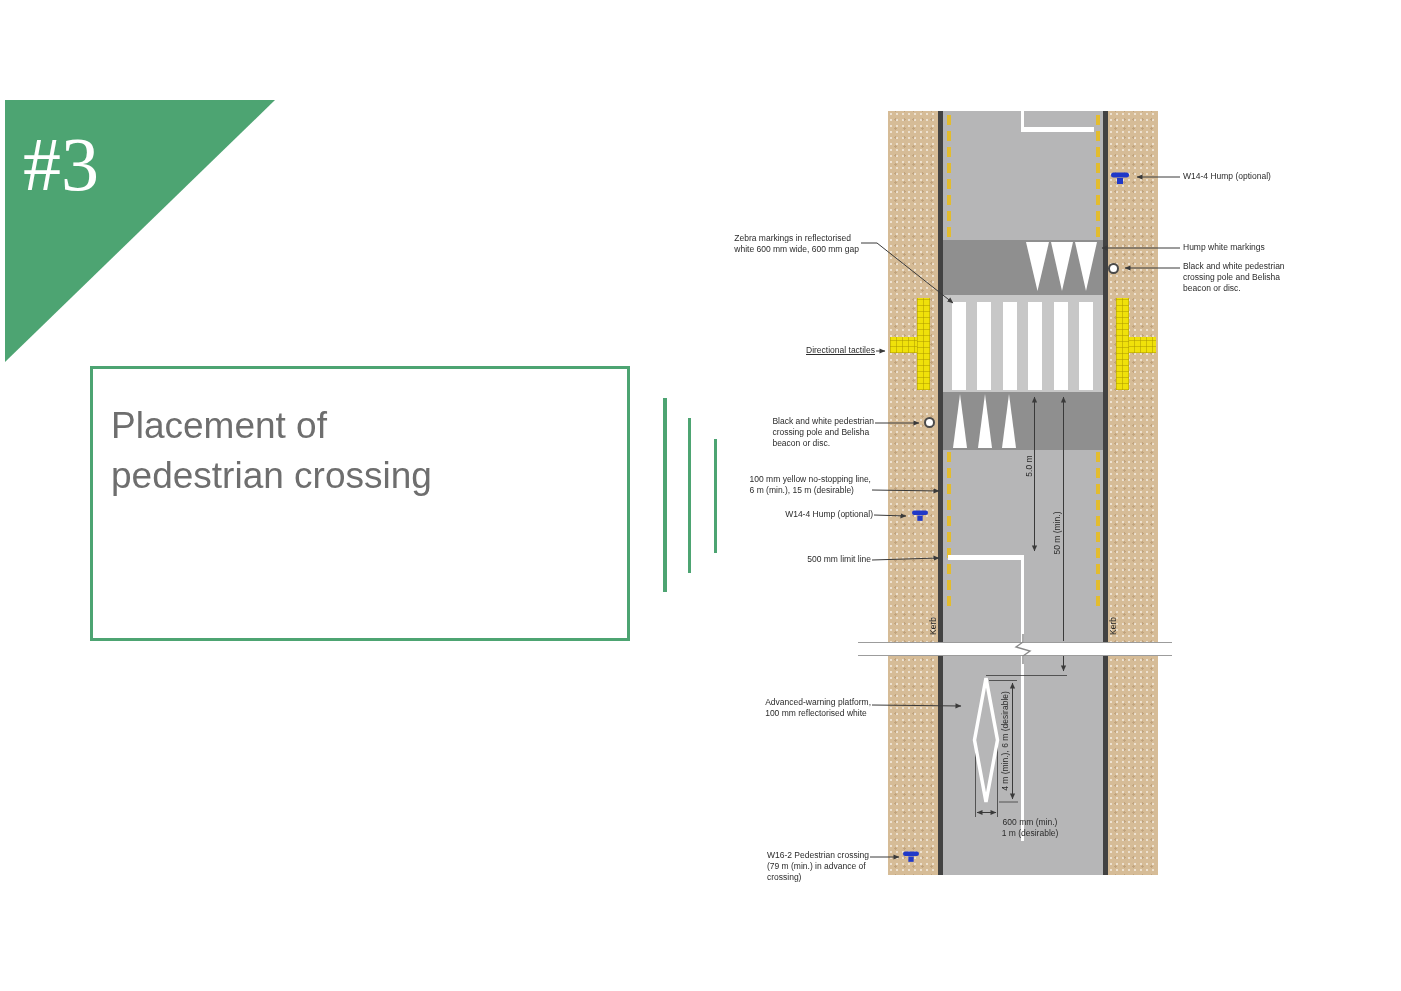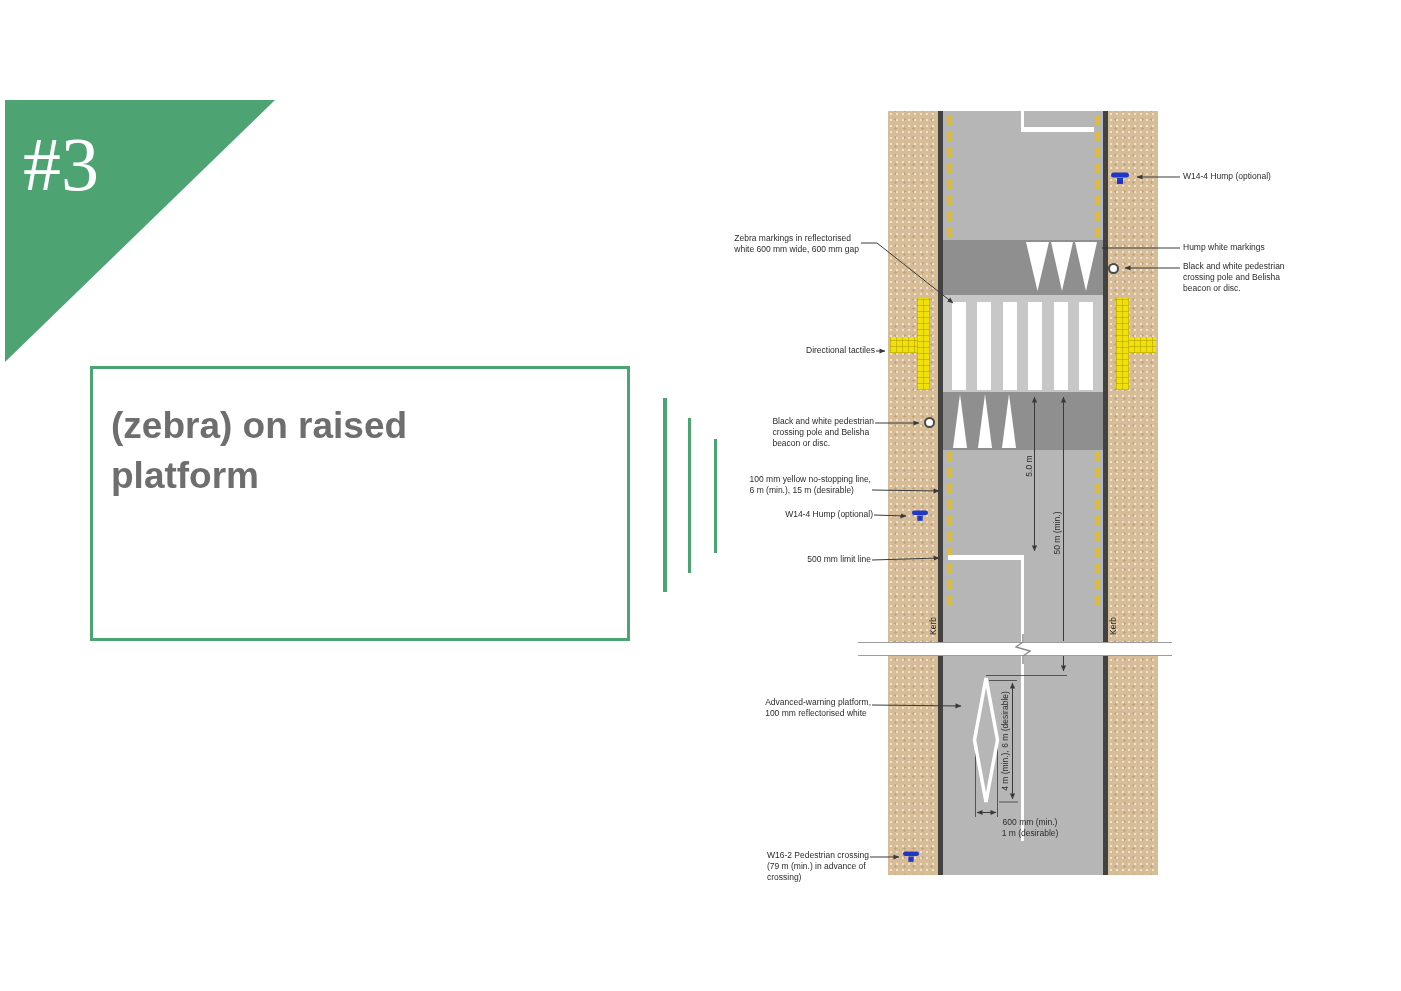--- a/index.html
+++ b/index.html
@@ -69,22 +69,22 @@
   .zig{stroke:#8a8a8a;stroke-width:1.4;fill:none;}
   .sign{fill:var(--sign-blue);}
 </style>
 </head>
 <body>
 
 <div class="abs badge-tri">
   <div class="abs badge-num">#3</div>
 </div>
 <div class="abs title-box">
-  <span class="title-reg title-bold">(zebra) on raised
-platform</span>
+  <span class="title-reg">Placement of
+pedestrian crossing</span>
 </div>
 <div id="bar1" class="abs bar"></div>
 <div id="bar2" class="abs bar"></div>
 <div id="bar3" class="abs bar"></div>
 
 <div id="footpath-left" class="abs footpath"></div>
 <div id="footpath-right" class="abs footpath"></div>
 <div class="abs road"></div>
 <div id="kerb-left" class="abs kerb"></div>
 <div id="kerb-right" class="abs kerb"></div>
@@ -171,21 +171,21 @@
   <polygon class="diamond" points="986,678 997.5,740 986,802 974.5,740"></polygon>
 </svg>
 
 <div class="abs break-band"></div>
 <svg class="abs overlay2" width="1401" height="991" viewBox="0 0 1401 991">
   <polyline class="zig" points="1023,634 1023,642 1016,647 1030,651 1023,656 1023,664"></polyline>
 </svg>
 
 <div class="abs dlabel ra" style="right:542px;top:233px;">Zebra markings in reflectorised
 white 600 mm wide, 600 mm gap</div>
-<div class="abs dlabel ra" style="right:526px;top:345px;">Directional tactiles</div>
+<div class="abs dlabel ra" style="right:526px;top:345px;text-decoration:underline;">Directional tactiles</div>
 <div class="abs dlabel ra" style="right:527px;top:416px;">Black and white pedestrian
 crossing pole and Belisha
 beacon or disc.</div>
 <div class="abs dlabel ra" style="right:530px;top:474px;">100 mm yellow no-stopping line,
 6 m (min.), 15 m (desirable)</div>
 <div class="abs dlabel ra" style="right:528px;top:509px;">W14-4 Hump (optional)</div>
 <div class="abs dlabel ra" style="right:530px;top:554px;">500 mm limit line</div>
 <div class="abs dlabel ra" style="right:530px;top:697px;">Advanced-warning platform,
 100 mm reflectorised white</div>
 <div class="abs dlabel ra" style="right:532px;top:850px;">W16-2 Pedestrian crossing

